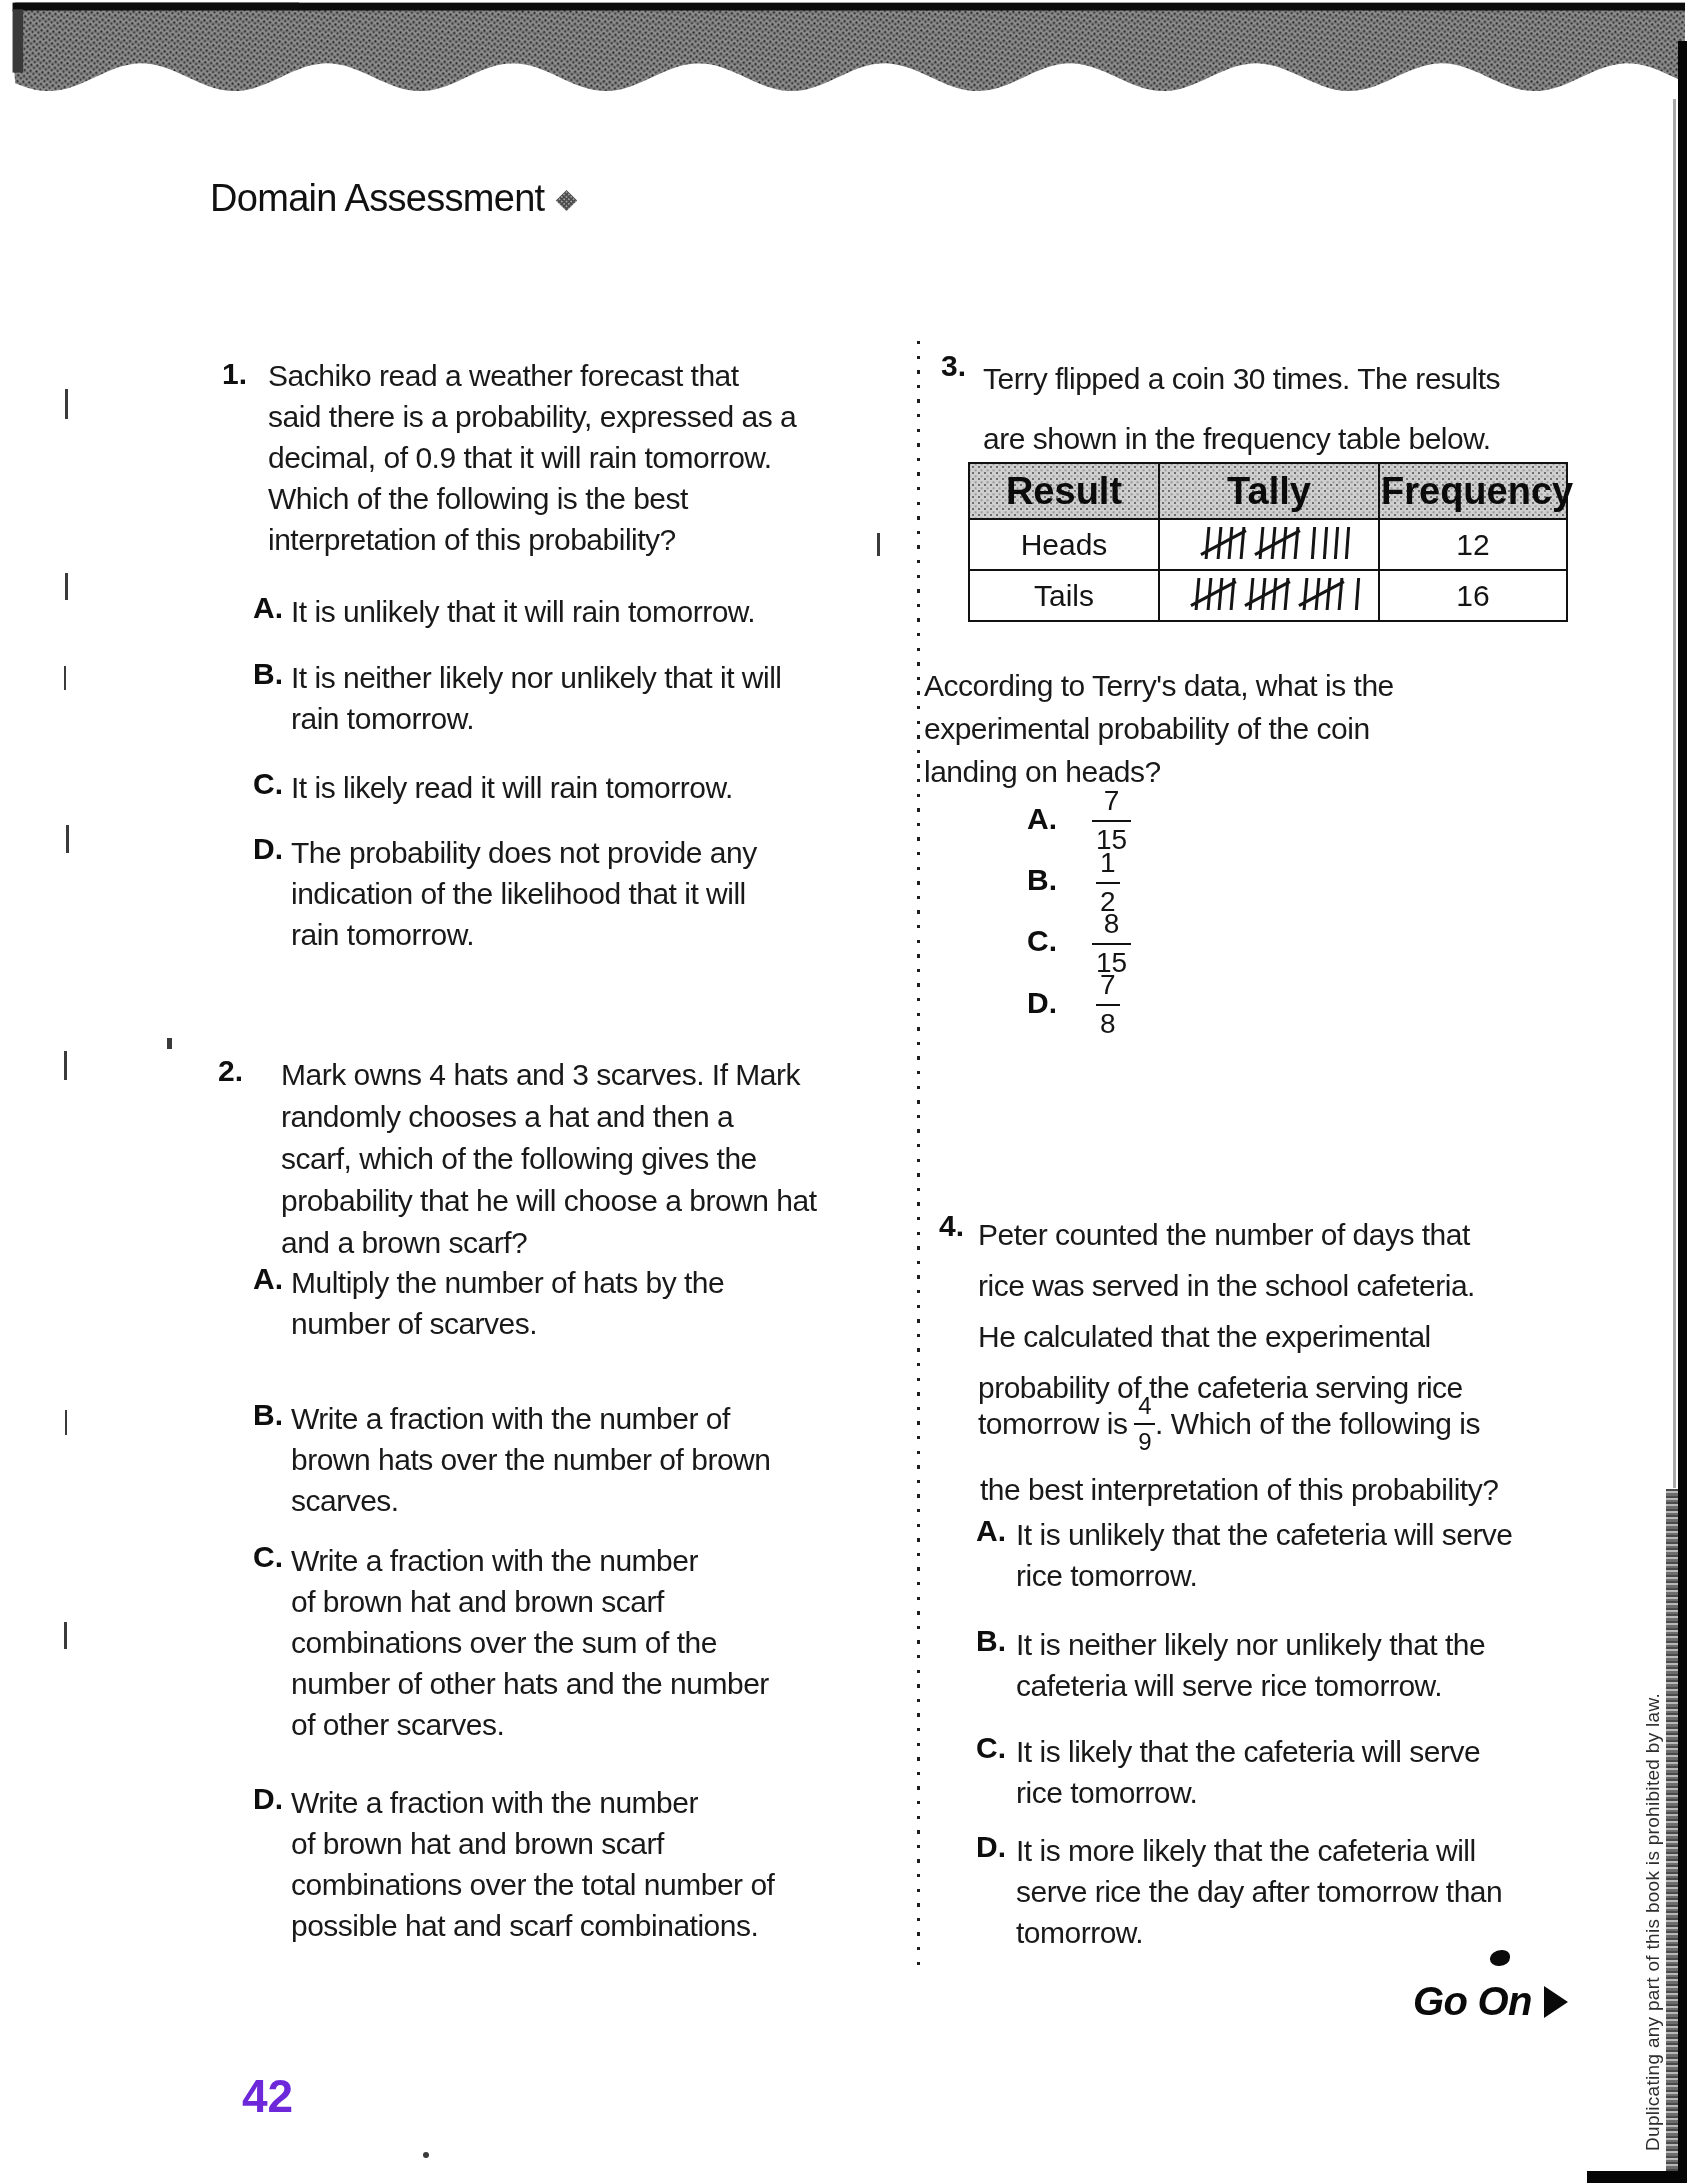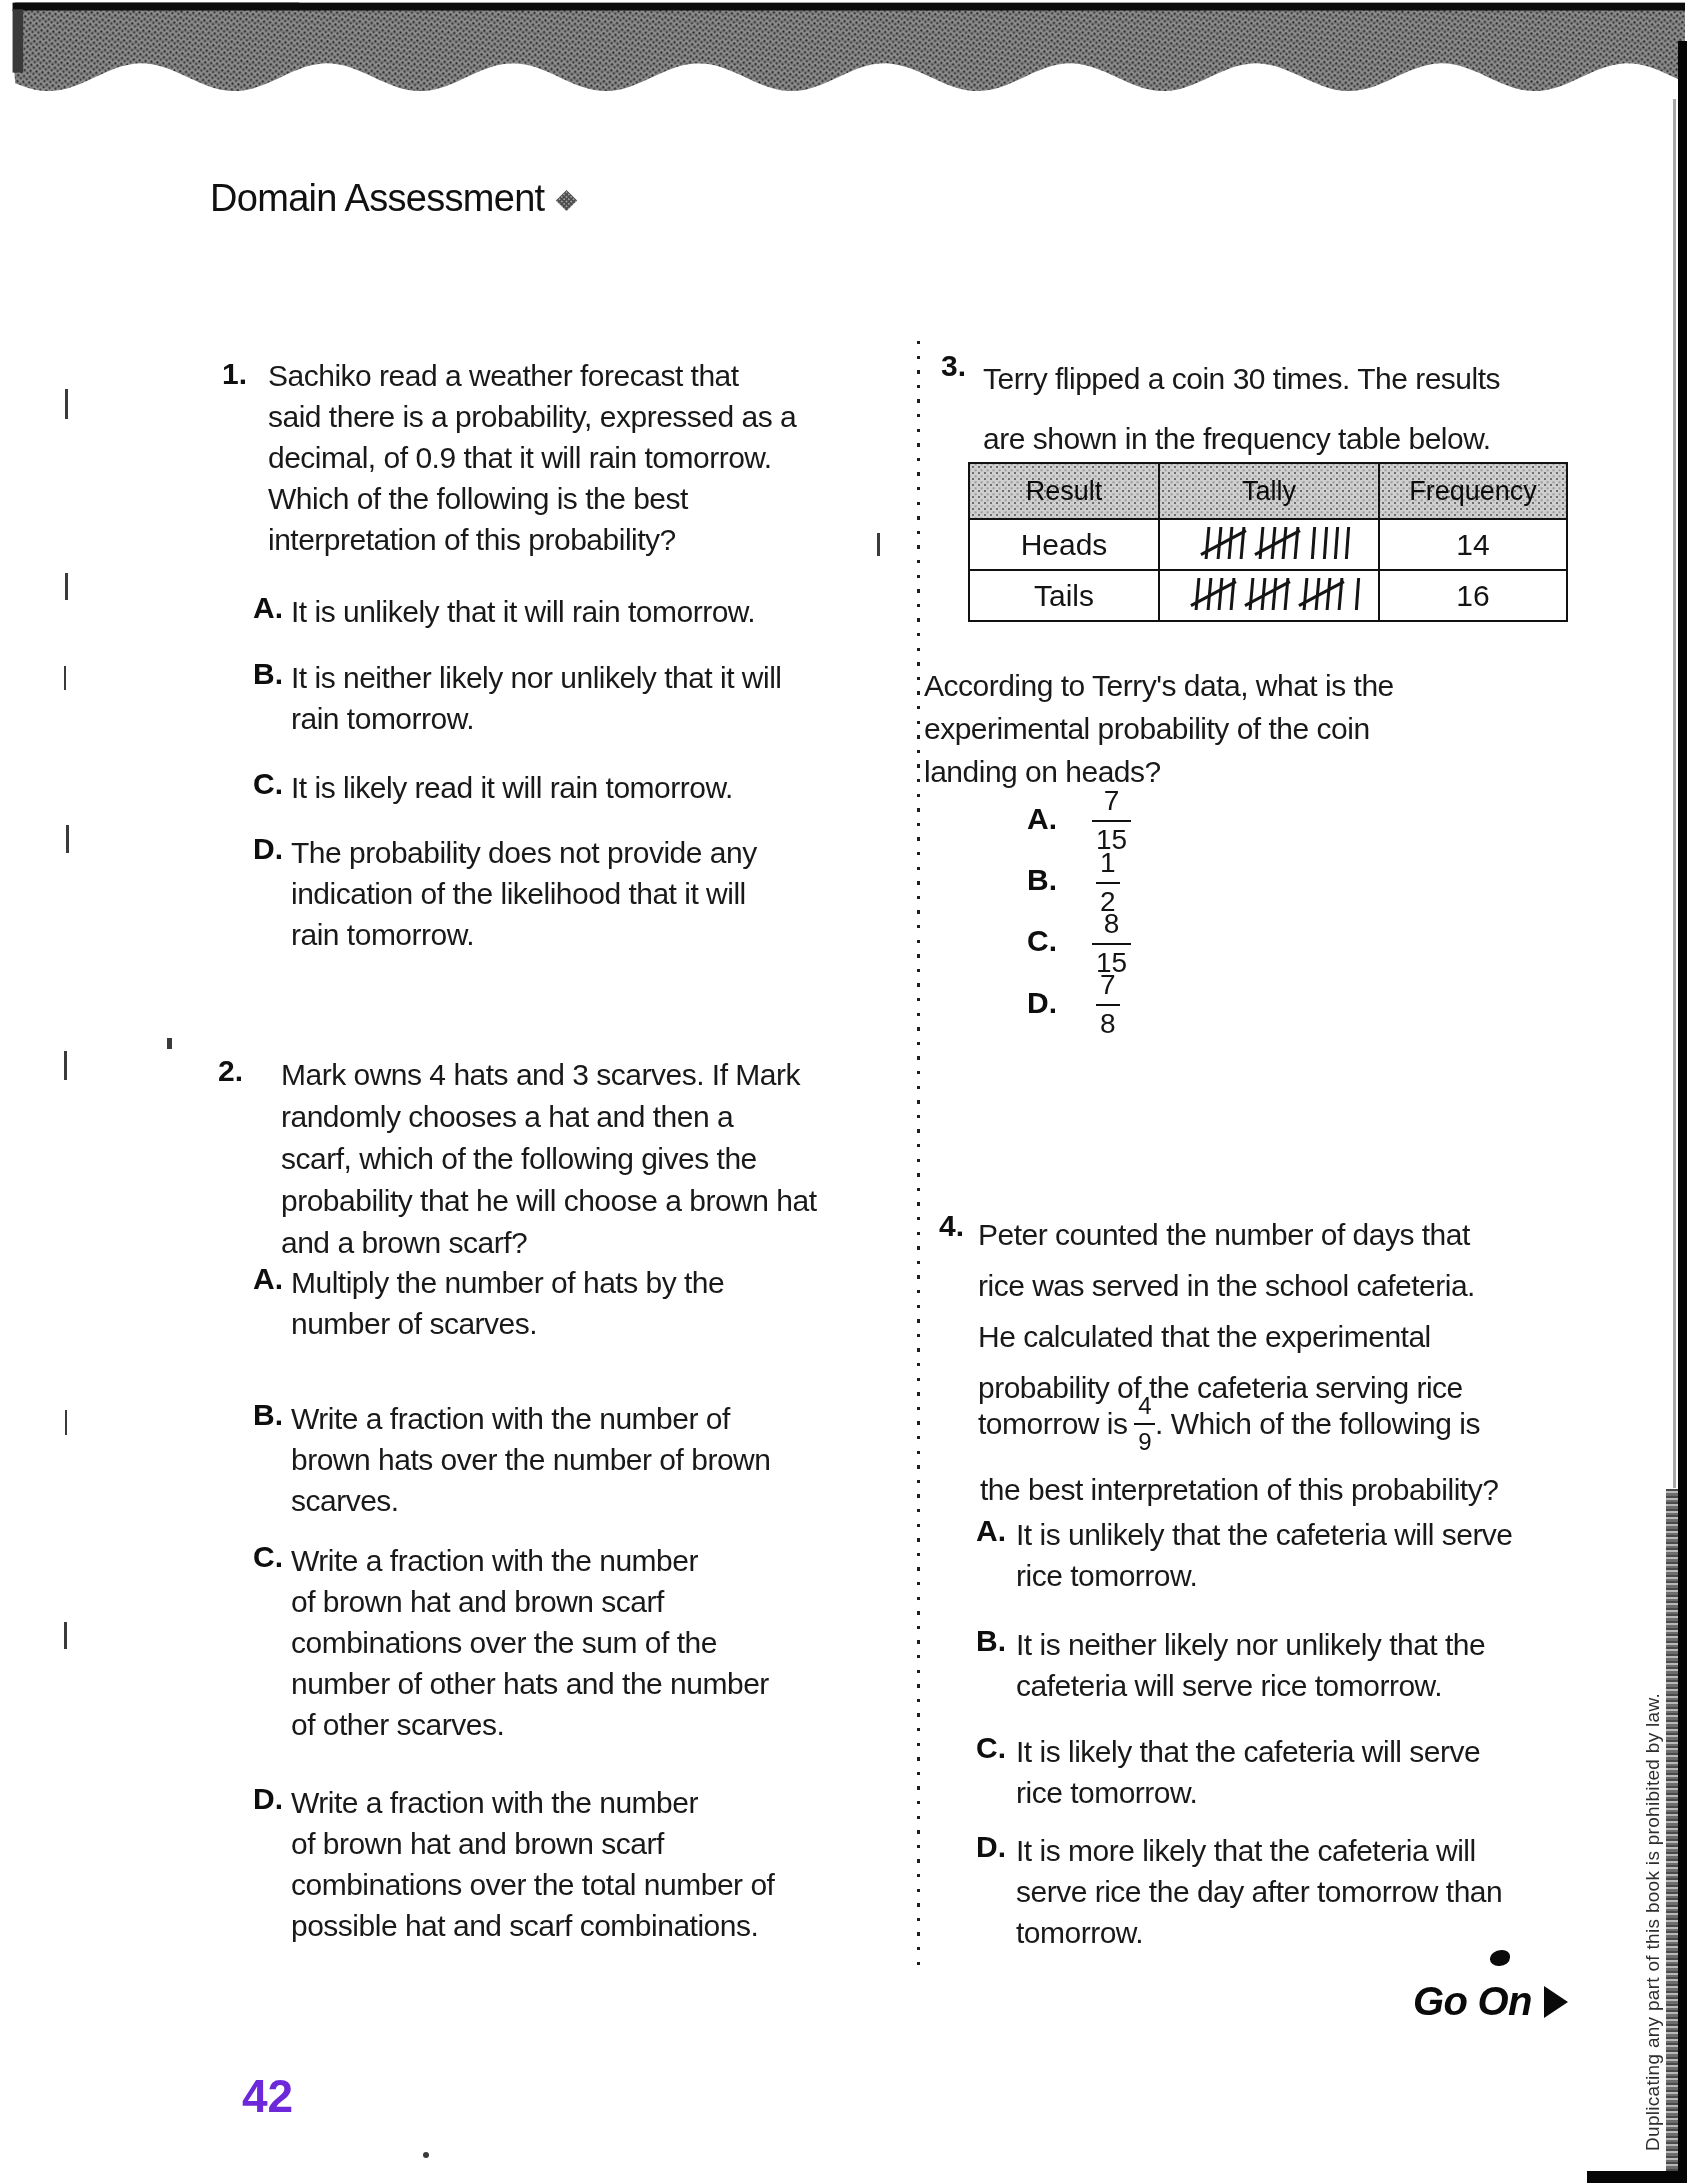--- a/index.html
+++ b/index.html
@@ -27,21 +27,21 @@
   .optT{font-size:30px;line-height:41px;letter-spacing:-0.5px;color:#191919;}
 
   
   .divider{position:absolute;left:917px;top:341px;width:3.3px;height:1634px;
            background:repeating-linear-gradient(180deg,#1d1d1d 0 3.3px,transparent 3.3px 14.6px);}
 
   
   table.freq{position:absolute;left:968px;top:462px;width:598px;height:160px;
              border-collapse:collapse;table-layout:fixed;}
   table.freq th,table.freq td{border:2.6px solid #111;}
-  table.freq th{height:52px;font-size:27px;font-weight:400;color:#0b0b0b;
+  table.freq th{height:52px;font-size:38px;font-weight:700;color:#0b0b0b;
       background-color:#cfcfcf;
       background-image:radial-gradient(#6f6f6f 0.9px, transparent 1.2px),
                        radial-gradient(#9a9a9a 0.8px, transparent 1.1px);
       background-size:6px 6px,6px 6px;background-position:0 0,2.6px 3.3px;}
   table.freq td{font-size:30px;color:#141414;text-align:center;}
   td.tallycell{text-align:left;padding-left:25px;}
   .t5{display:inline-block;position:relative;width:42px;height:32px;margin-right:12px;vertical-align:-4px;}
   .t5 .bar{position:absolute;top:0;bottom:0;width:3.3px;background:#151515;transform:skewX(-5deg);}
   .t5 .strike{position:absolute;left:-6px;right:-3.3px;top:14px;height:3.3px;background:#151515;transform:rotate(-28deg);}
   .t1{display:inline-block;width:3.3px;height:32px;background:#151515;margin-right:8px;vertical-align:-4px;transform:skewX(-4deg);}
@@ -153,21 +153,21 @@
     </colgroup>
   <tbody>
       <tr>
     <th>Result</th>
     <th>Tally</th>
     <th>Frequency</th>
   </tr>
   <tr>
     <td>Heads</td>
     <td class="tallycell"><span class="t5"><span class="bar" style="left: 1.3px;"></span><span class="bar" style="left: 13.2px;"></span><span class="bar" style="left: 25px;"></span><span class="bar" style="left: 37px;"></span><span class="strike"></span></span><span class="t5"><span class="bar" style="left: 1.3px;"></span><span class="bar" style="left: 13.2px;"></span><span class="bar" style="left: 25px;"></span><span class="bar" style="left: 37px;"></span><span class="strike"></span></span><span class="t1"></span><span class="t1"></span><span class="t1"></span><span class="t1"></span></td>
-    <td>14</td>
+    <td>12</td>
   </tr>
   <tr>
     <td>Tails</td>
     <td class="tallycell"><span class="t5"><span class="bar" style="left: 1.3px;"></span><span class="bar" style="left: 13.2px;"></span><span class="bar" style="left: 25px;"></span><span class="bar" style="left: 37px;"></span><span class="strike"></span></span><span class="t5"><span class="bar" style="left: 1.3px;"></span><span class="bar" style="left: 13.2px;"></span><span class="bar" style="left: 25px;"></span><span class="bar" style="left: 37px;"></span><span class="strike"></span></span><span class="t5"><span class="bar" style="left: 1.3px;"></span><span class="bar" style="left: 13.2px;"></span><span class="bar" style="left: 25px;"></span><span class="bar" style="left: 37px;"></span><span class="strike"></span></span><span class="t1"></span></td>
     <td>16</td>
   </tr>
 </tbody>
   </table>
 
 <div class="abs stem pre" style="left:924px;top:664px;width:648px;line-height:43px;">According to Terry's data, what is the

